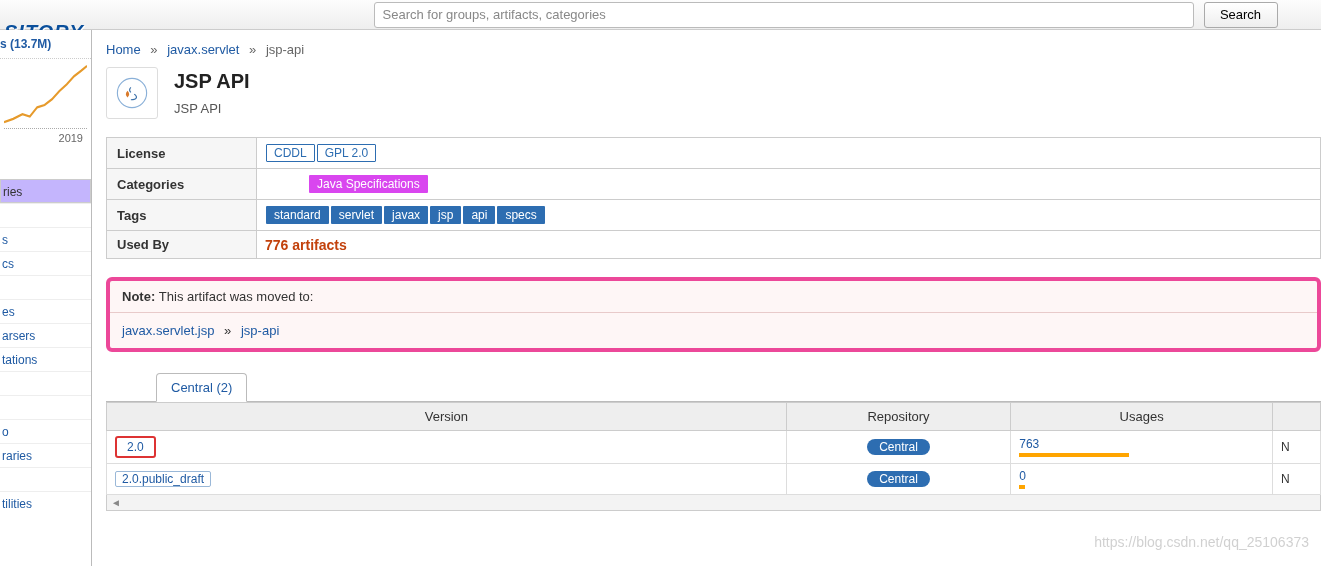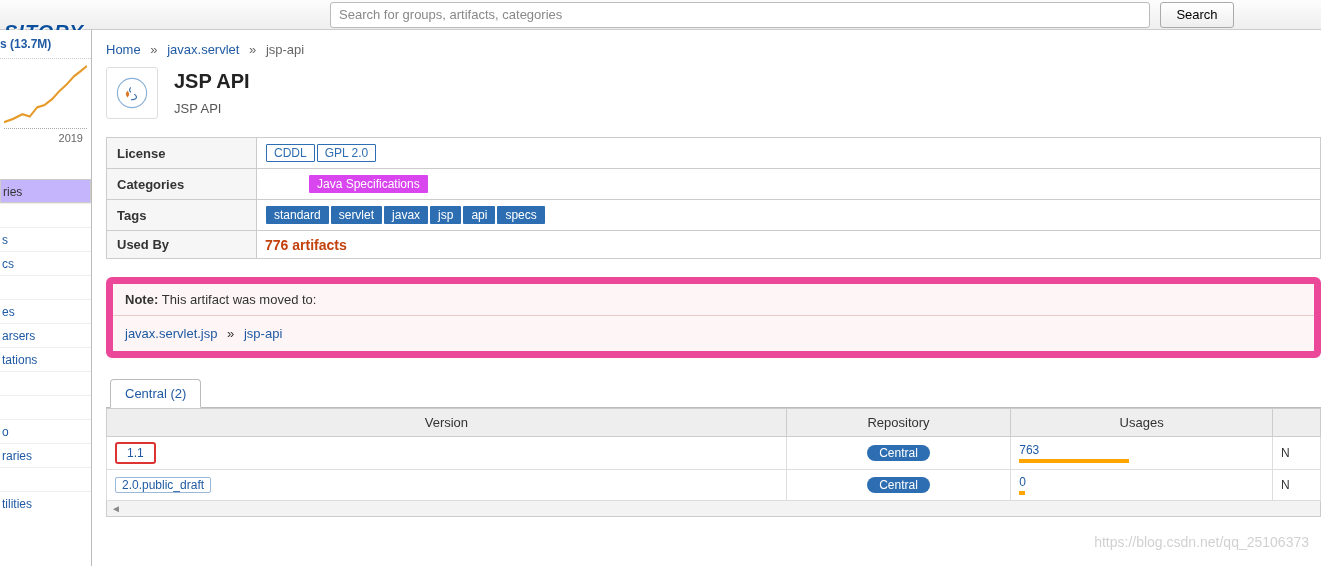--- a/index.html
+++ b/index.html
@@ -36,20 +36,21 @@
     overflow: hidden;
     white-space: nowrap;
     text-shadow: 1px 1px 0 #fff;
     margin-top: 36px;
   }
   .search-wrap {
     flex: 1;
     display: flex;
     align-items: center;
     padding-left: 230px;
+    justify-content: center;
   }
   .search-input {
     width: 820px;
     height: 26px;
     border: 1px solid #bbb;
     border-radius: 3px;
     padding: 0 8px;
     font-size: 13px;
     color: #555;
   }
@@ -182,21 +183,21 @@
     background: #fff;
     color: #2d6db1;
     border: 1px solid #2d6db1;
     padding: 1px 7px;
   }
   .tag.red { background: #d946ef; margin-left: 44px; }
   .usedby-link { color: #c2410c; font-weight: bold; font-size: 14px; }
 
   
   .notice {
-    border: 7px solid #ec4899;
+    border: 4px solid #ec4899;
     border-radius: 6px;
     background: #fef6f6;
     margin-bottom: 20px;
     overflow: hidden;
   }
   .notice .note-top {
     padding: 8px 12px;
     font-size: 13px;
     border-bottom: 1px solid #e8caca;
   }
@@ -217,20 +218,21 @@
     border: 1px solid #bbb;
     border-bottom: 1px solid #fff;
     border-radius: 4px 4px 0 0;
     background: #fff;
     padding: 6px 14px;
     font-size: 13px;
     color: #1f5aa3;
     position: relative;
     top: 1px;
     cursor: pointer;
+    margin-left: 46px;
   }
 
   
   table.versions {
     width: 100%;
     border-collapse: collapse;
     border: 1px solid #ccc;
   }
   table.versions thead th {
     background: #eee;
@@ -401,21 +403,21 @@
       <thead>
         <tr>
           <th style="width:56%">Version</th>
           <th style="width:120px">Repository</th>
           <th style="width:140px">Usages</th>
           <th style="width:20px"></th>
         </tr>
       </thead>
       <tbody id="versions-body">
           <tr>
-            <td><span class="ver-link ver-highlight">1.1</span></td>
+            <td><span class="ver-link ver-highlight">2.0</span></td>
             <td style="text-align: center;"><span class="repo-badge">Central</span></td>
             <td class="usage-cell">
               <div class="usage-num">763</div>
               <div class="usage-bar-wrap">
                 <div class="usage-bar" style="width: 100%;"></div>
               </div>
             </td>
             <td>N</td>
           </tr>
           <tr>

